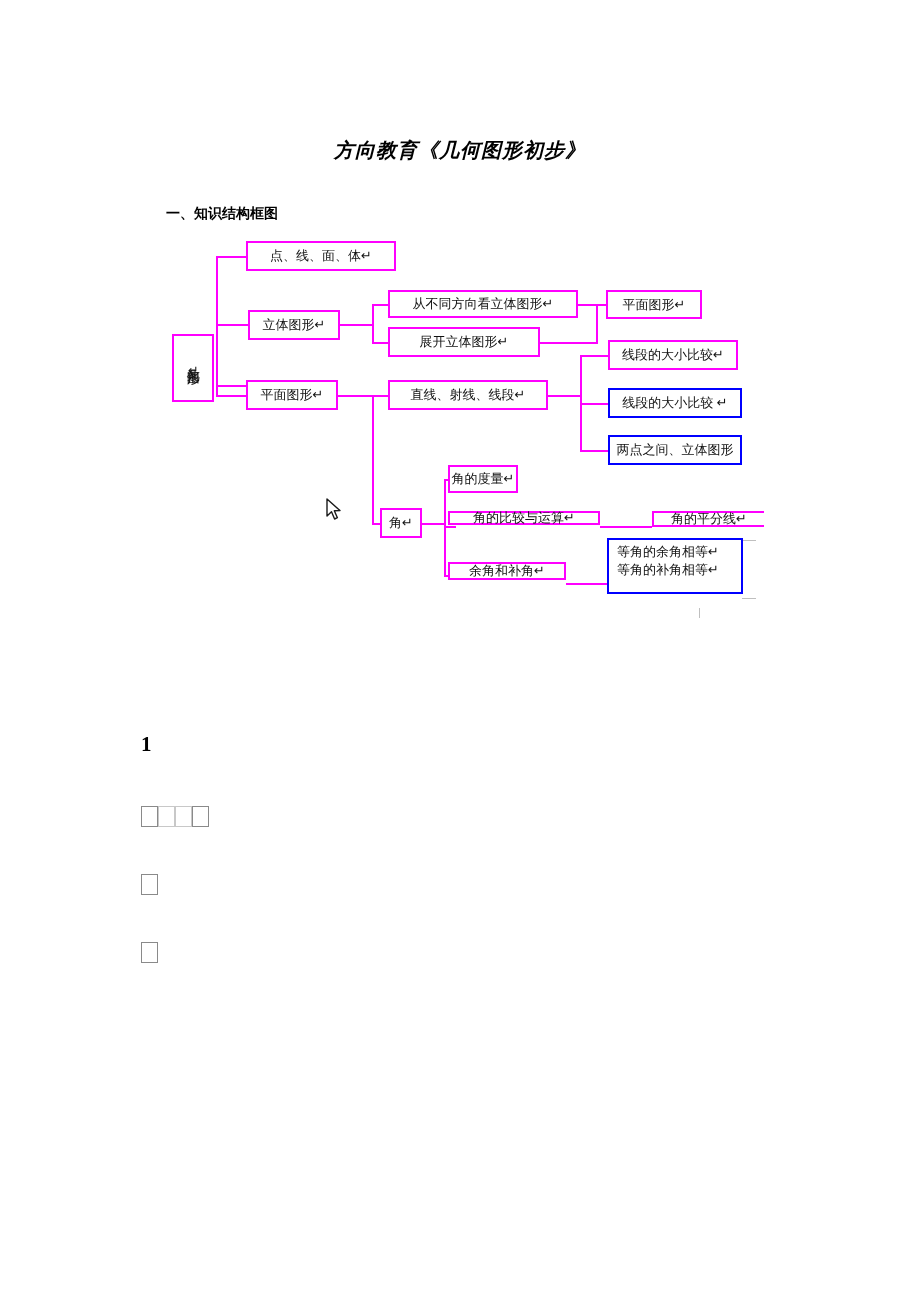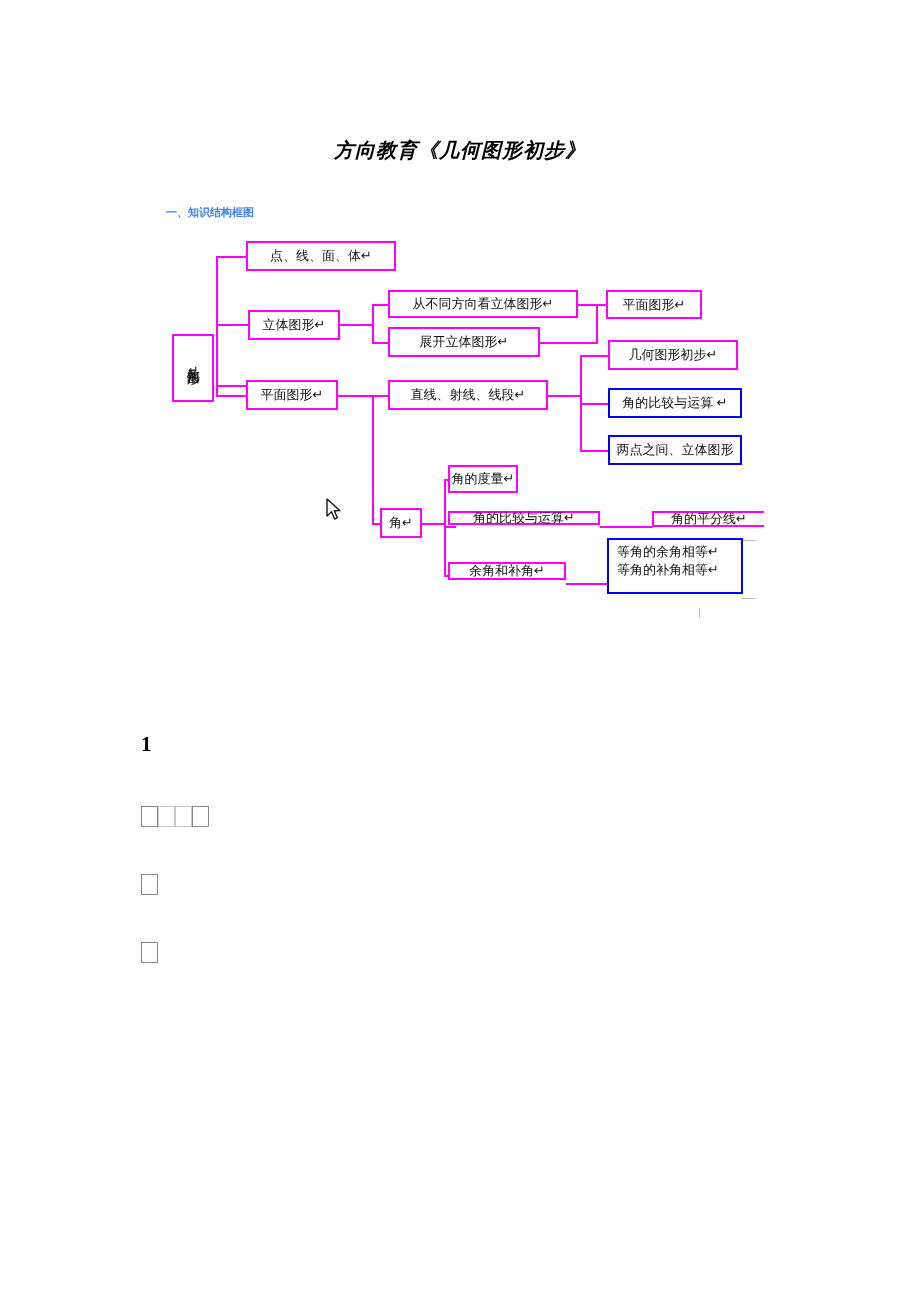--- a/index.html
+++ b/index.html
@@ -39,22 +39,22 @@
     white-space: nowrap;
   }
 
   
   #section-heading {
     position: absolute;
     left: 166px;
     top: 205px;
     font-family: "Liberation Sans", "DejaVu Sans", sans-serif;
     font-weight: bold;
-    font-size: 11px;
-    color: #3b82f6;
+    font-size: 14px;
+    color: #000000;
     white-space: nowrap;
   }
 
   
   #diagram {
     position: absolute;
     left: 0;
     top: 0;
     width: 920px;
     height: 660px;
@@ -213,23 +213,23 @@
     <div class="node" style="left:246px; top:380px; width:92px; height:30px;">平面图形↵</div>
 
     <div class="node" style="left:388px; top:290px; width:190px; height:28px;">从不同方向看立体图形↵</div>
 
     <div class="node" style="left:388px; top:327px; width:152px; height:30px;">展开立体图形↵</div>
 
     <div class="node" style="left:606px; top:290px; width:96px; height:29px;">平面图形↵</div>
 
     <div class="node" style="left:388px; top:380px; width:160px; height:30px;">直线、射线、线段↵</div>
 
-    <div class="node" style="left:608px; top:340px; width:130px; height:30px;">几何图形初步↵</div>
-
-    <div class="node blue" style="left:608px; top:388px; width:134px; height:30px;">角的比较与运算 ↵</div>
+    <div class="node" style="left:608px; top:340px; width:130px; height:30px;">线段的大小比较↵</div>
+
+    <div class="node blue" style="left:608px; top:388px; width:134px; height:30px;">线段的大小比较 ↵</div>
 
     <div class="node blue" style="left:608px; top:435px; width:134px; height:30px;">两点之间、立体图形</div>
 
     <div class="node" style="left:380px; top:508px; width:42px; height:30px;">角↵</div>
 
     <div class="node" style="left:448px; top:465px; width:70px; height:28px;">角的度量↵</div>
 
     <div class="node" style="left:448px; top:511px; width:152px; height:14px;">角的比较与运算↵</div>
 
     <div class="node" style="left:448px; top:562px; width:118px; height:18px;">余角和补角↵</div>

